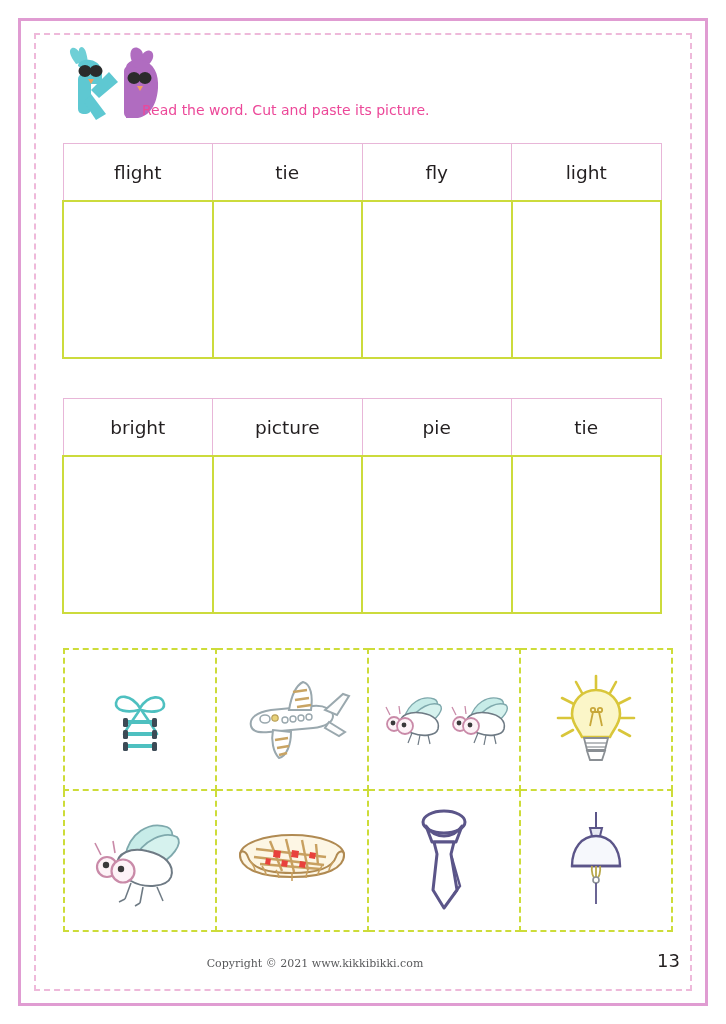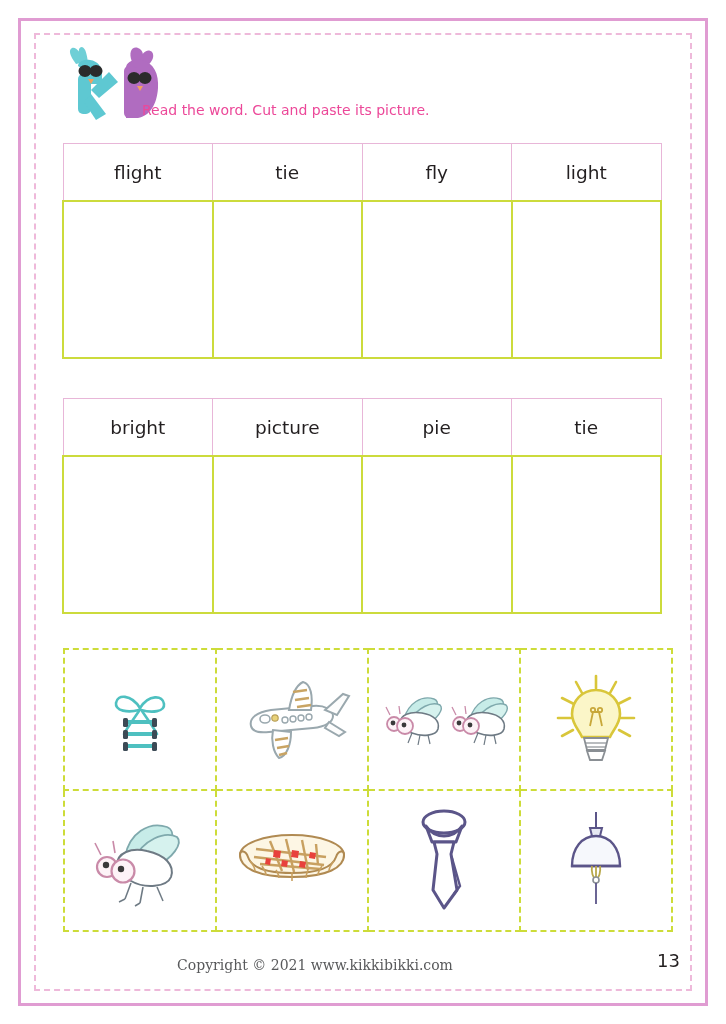--- a/index.html
+++ b/index.html
@@ -140,21 +140,21 @@
     justify-content: center;
   }
 
   
   #footer-copy {
     position: absolute;
     left: 0; top: 957px;
     width: 630px;
     text-align: center;
     font-family: "DejaVu Serif", serif;
-    font-size: 14px;
+    font-size: 11px;
     color: #58595b;
   }
   #page-number {
     position: absolute;
     left: 640px; top: 950px;
     width: 40px;
     text-align: right;
     font-family: "DejaVu Sans", sans-serif;
     font-size: 18px;
     color: #231f20;

